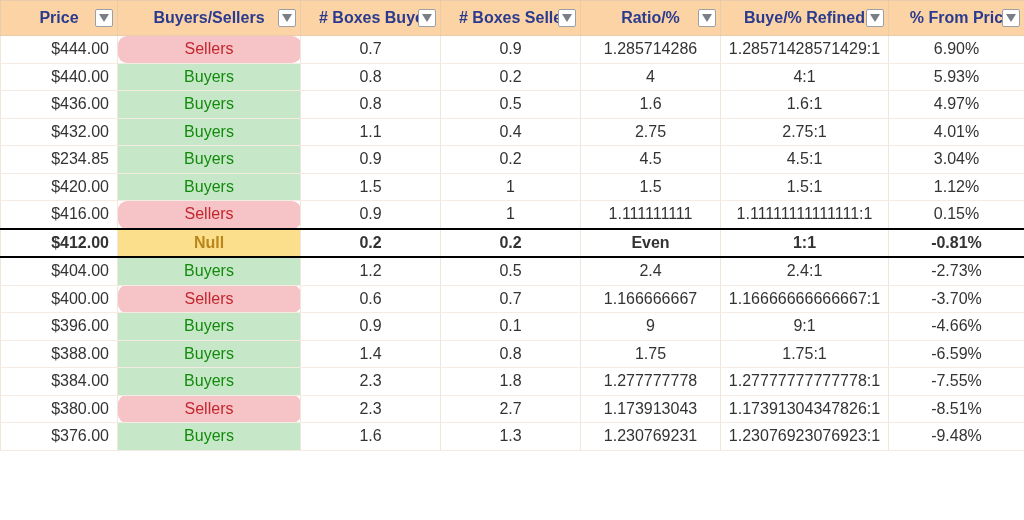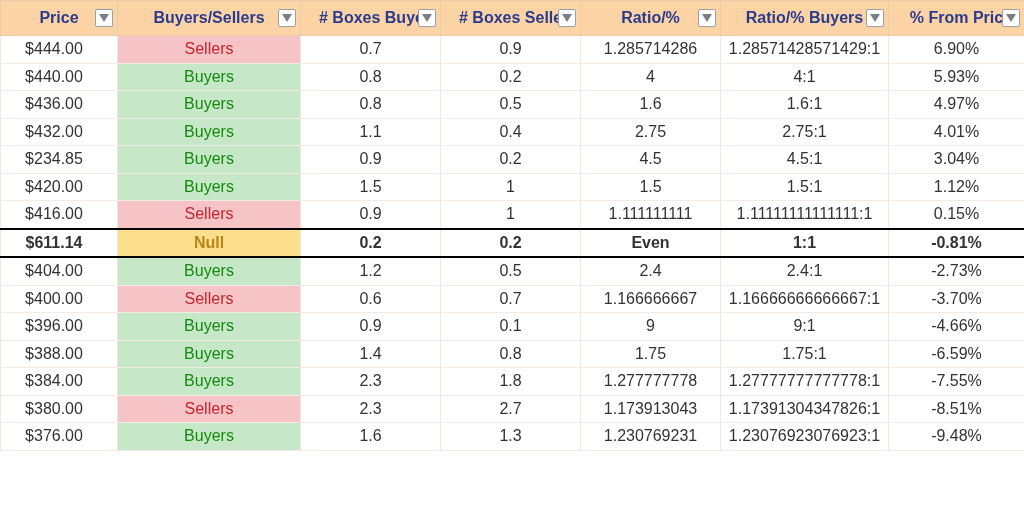--- a/index.html
+++ b/index.html
@@ -72,23 +72,23 @@
     border-left: 1px solid #f0e6dc;
     border-right: 1px solid #f0e6dc;
     border-top: 1px solid #f4ece3;
     border-bottom: 1px solid #f4ece3;
     text-align: center;
     white-space: nowrap;
     overflow: hidden;
     font-size: 16px;
     color: #333;
   }
-  td.price { text-align: center; padding-right: 16px; }
+  td.price { text-align: right; padding-right: 8px; }
   td.bs-buyers  { background: #c7e8c8; color: #128a0c; font-weight: 500; }
-  td.bs-sellers { background: #f6c3c6; color: #c2262e; font-weight: 500; }
+  td.bs-sellers { background: #f6c3c6; color: #c2262e; font-weight: 500; border-radius: 9px; }
   td.bs-null    { background: #fcdf8c; color: #b9861a; font-weight: bold; }
 
   tr.highlight td {
     font-weight: bold;
     border-top: 2px solid #000;
     border-bottom: 2px solid #000;
   }
 </style>
 </head>
 <body>
@@ -139,21 +139,21 @@
       </th>
       <th>
         <span class="label">Ratio/%</span>
         <span class="filter">
           <svg viewBox="0 0 10 8">
               <path d="M0 0 L10 0 L5 8 Z" fill="#7a7f87"></path>
             </svg>
         </span>
       </th>
       <th>
-        <span class="label">Ratio/% Buyers</span>
+        <span class="label">Buye/% Refined</span>
         <span class="filter">
           <svg viewBox="0 0 10 8">
               <path d="M0 0 L10 0 L5 8 Z" fill="#7a7f87"></path>
             </svg>
         </span>
       </th>
       <th>
         <span class="label">% From Pric</span>
         <span class="filter">
           <svg viewBox="0 0 10 8">
@@ -221,21 +221,21 @@
       <tr>
         <td class="price">$416.00</td>
         <td class="bs-sellers">Sellers</td>
         <td>0.9</td>
         <td>1</td>
         <td>1.111111111</td>
         <td>1.11111111111111:1</td>
         <td>0.15%</td>
       </tr>
       <tr class="highlight">
-        <td class="price">$611.14</td>
+        <td class="price">$412.00</td>
         <td class="bs-null">Null</td>
         <td>0.2</td>
         <td>0.2</td>
         <td>Even</td>
         <td>1:1</td>
         <td>-0.81%</td>
       </tr>
       <tr>
         <td class="price">$404.00</td>
         <td class="bs-buyers">Buyers</td>

